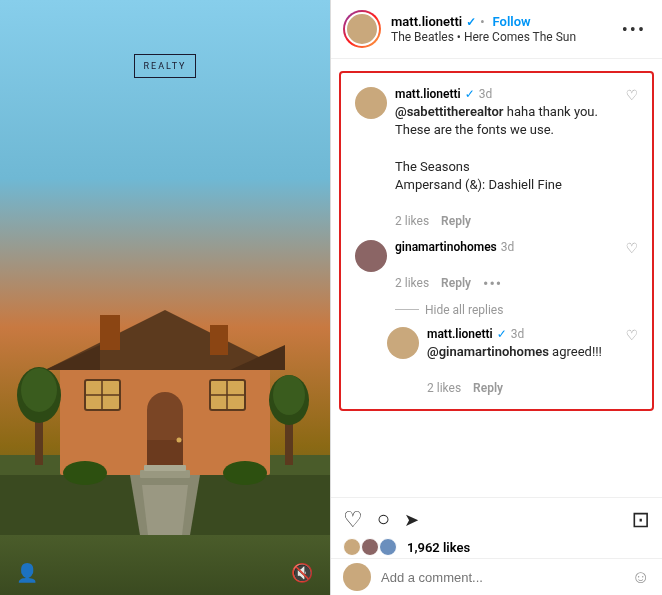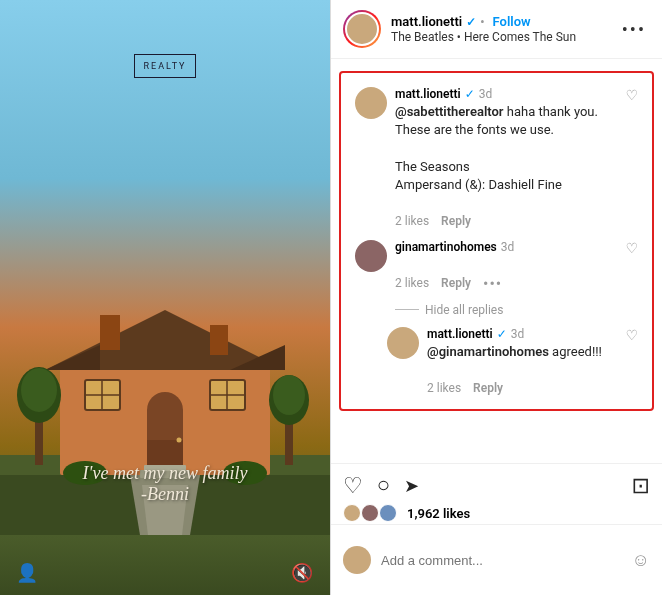--- a/index.html
+++ b/index.html
@@ -330,21 +330,21 @@
       font-size: 10px;
       color: #999;
       padding: 2px 12px 6px;
       flex-shrink: 0;
     }
 
     
     .add-comment-row {
       display: flex;
       align-items: center;
-      padding: 21px 12px;
+      padding: 4px 12px;
       border-top: 1px solid #efefef;
       gap: 10px;
       flex-shrink: 0;
     }
     .add-comment-avatar {
       width: 28px;
       height: 28px;
       border-radius: 50%;
       background: #c9a87c;
       flex-shrink: 0;
@@ -420,24 +420,20 @@
     <ellipse cx="85" cy="218" rx="22" ry="12" fill="#2d5010"></ellipse>
     <ellipse cx="245" cy="218" rx="22" ry="12" fill="#2d5010"></ellipse>
   </svg>
 
   <div class="overlay-text">
     <div>
       <span class="brand-realty">REALTY</span>
     </div>
   </div>
 
-  <div class="caption-text">
-    <span>I've met my new family</span><br>
-    <span>-Benni</span>
-  </div>
 
   <div class="bottom-icons">
     <span>👤</span>
     <span>🔇</span>
   </div>
 </div>
 
 <div class="right-panel">
 
   <div class="ig-header">

